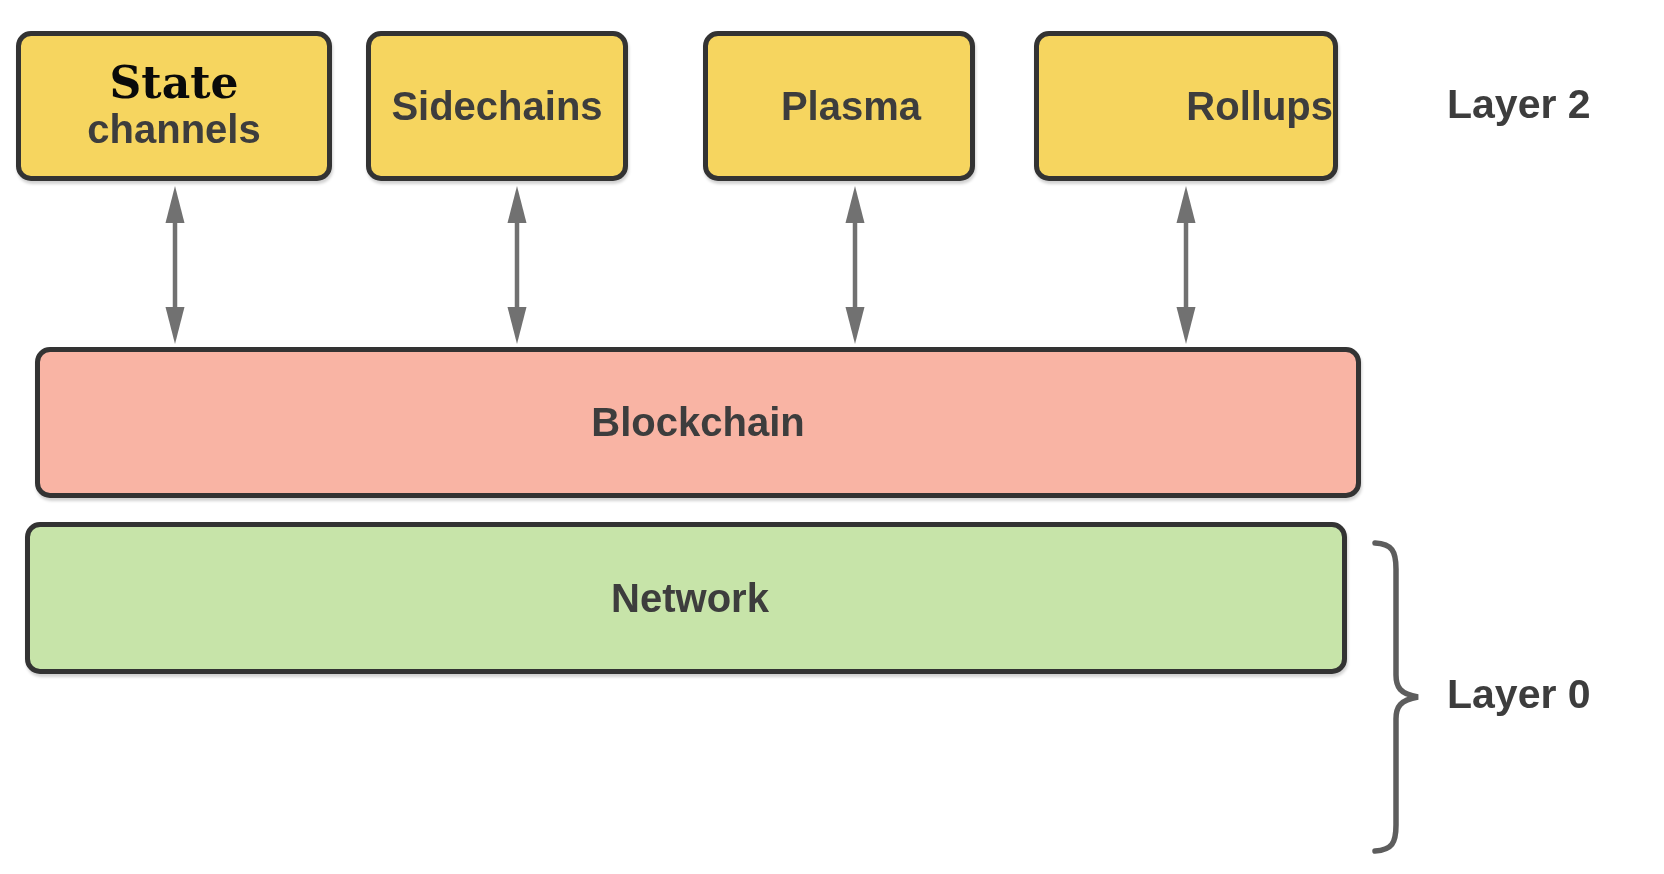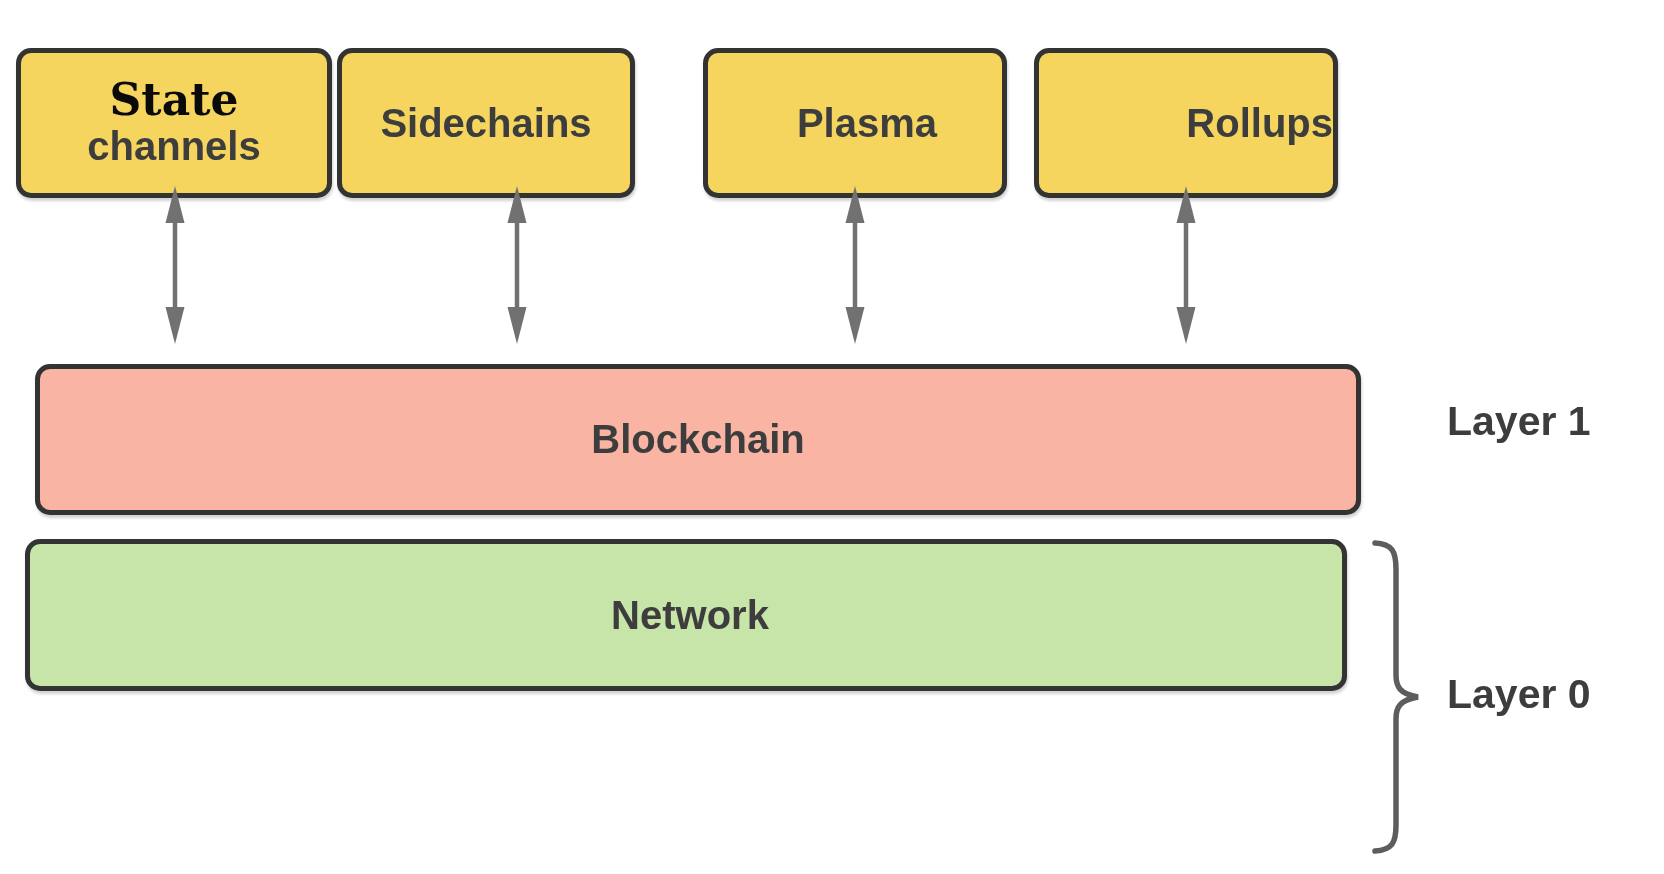--- a/index.html
+++ b/index.html
@@ -18,26 +18,25 @@
   #canvas{
     position:relative;width:1664px;height:874px;background:var(--canvas-bg);
     font-family:"Liberation Sans","DejaVu Sans",sans-serif;overflow:hidden;
   }
   .box{
     position:absolute;box-sizing:border-box;
     border:5px solid var(--box-border);border-radius:15px;
     display:flex;align-items:center;justify-content:center;text-align:center;
     font-weight:bold;font-size:40px;color:var(--label-text);
     box-shadow:1px 3px 3px rgba(0,0,0,0.18);
-    margin-top:17px;
   }
   .l2box{top:31px;height:150px;background:var(--layer2-fill);}
   #box-state-channels{left:16px;width:316px;flex-direction:column;line-height:47px;}
-  #box-sidechains{left:337px;width:298px;}
-  #box-plasma{left:703px;width:304px;padding-left:24px;}
+  #box-sidechains{left:366px;width:262px;}
+  #box-plasma{left:703px;width:272px;padding-left:24px;}
   #box-rollups{left:1034px;width:304px;justify-content:flex-end;}
   .state-line1{
     font-family:"DejaVu Serif","Liberation Serif",serif;
     color:var(--state-text);font-size:44px;font-weight:bold;
   }
   #box-blockchain{left:35px;top:347px;width:1326px;height:151px;background:var(--layer1-fill);}
   #box-network{left:25px;top:522px;width:1322px;height:152px;background:var(--network-fill);padding-left:8px;}
   #box-hardware{left:25px;top:698px;width:1322px;height:157px;background:var(--hardware-fill);}
   .arrow{position:absolute;top:184px;width:44px;height:162px;}
   #arrow-1{left:153px;}
@@ -104,16 +103,16 @@
   <div class="box" id="box-network">
     <span>Network</span>
   </div>
 
   <div id="notch-artifact"></div>
 
   <svg id="brace-layer0" viewBox="0 0 84 318">
     <path d="M 10,5 C 27,6 31,13 31,31 L 31,137 C 31,149 35,156 53,159 C 35,162 31,169 31,181 L 31,287 C 31,305 27,312 10,313" fill="none" stroke="var(--brace)" stroke-width="5.5" stroke-linecap="round"></path>
   </svg>
 
-  <div class="side-label" id="label-layer1">Layer 1</div>
+  <div class="side-label" id="label-layer2">Layer 2</div>
   <div class="side-label" id="label-layer0">Layer 0</div>
 
 </div>
 
 </body></html>

